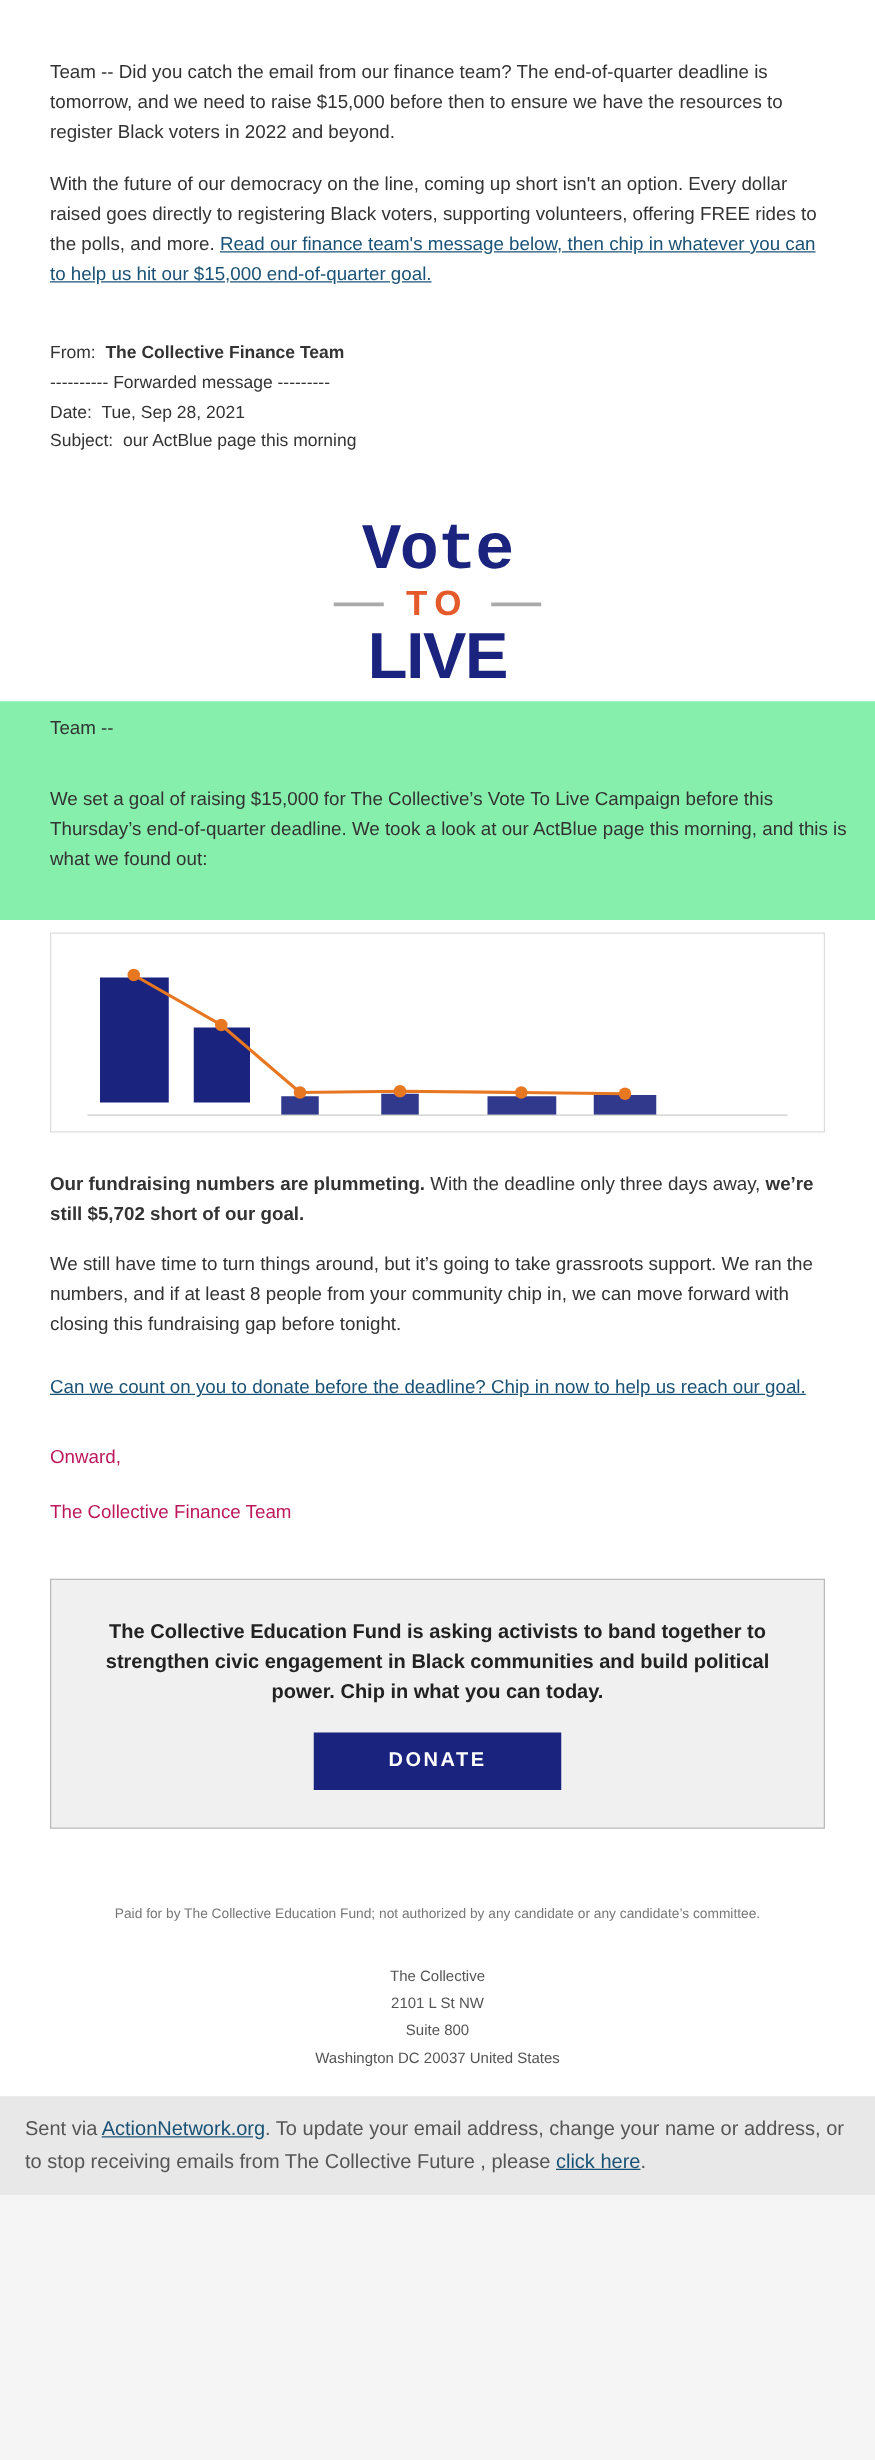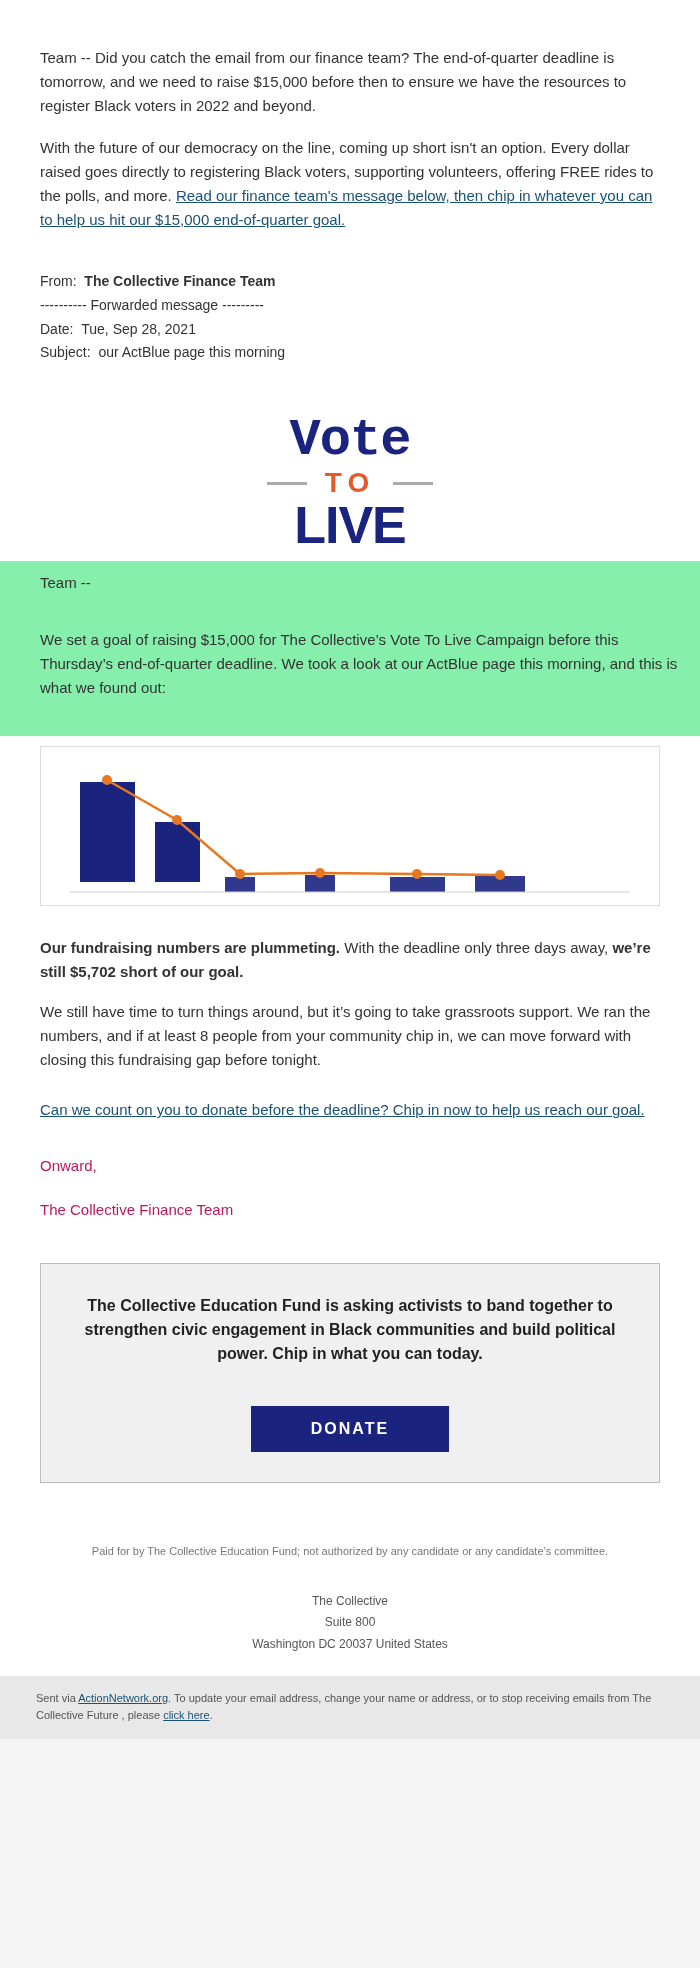--- a/index.html
+++ b/index.html
@@ -136,21 +136,21 @@
       border: 1px solid #bbb;
       padding: 30px 40px;
       text-align: center;
       background: #f0f0f0;
     }
     .donate-box p {
       font-size: 16px;
       font-weight: bold;
       color: #222;
       line-height: 1.5;
-      margin-bottom: 40px;
+      margin-bottom: 20px;
     }
     .donate-button {
       background: #1a237e;
       color: #fff;
       font-size: 16px;
       font-weight: bold;
       letter-spacing: 2px;
       padding: 14px 60px;
       border: none;
       cursor: pointer;
@@ -171,22 +171,22 @@
     .footer-address {
       font-size: 12px;
       color: #555;
       text-align: center;
       line-height: 1.8;
       padding: 0 60px 20px 60px;
       background: #fff;
     }
     .bottom-bar {
       background: #e8e8e8;
-      padding: 14px 36px;
-      font-size: 11px;
+      padding: 14px 20px;
+      font-size: 16px;
       color: #555;
       line-height: 1.6;
     }
     .bottom-bar a {
       color: #1a5276;
       text-decoration: underline;
     }
   </style>
 </head>
 <body>
@@ -281,20 +281,21 @@
   <div class="donate-box">
     <p>The Collective Education Fund is asking activists to band together to strengthen civic engagement in Black communities and build political power. Chip in what you can today.</p>
     <button class="donate-button">DONATE</button>
   </div>
 
   <div class="footer-section">
     <p>Paid for by The Collective Education Fund; not authorized by any candidate or any candidate’s committee.</p>
   </div>
   <div class="footer-address">
     <p>The Collective</p>
+    <p>2101 L St NW</p>
     <p>Suite 800</p>
     <p>Washington DC 20037 United States</p>
   </div>
 
   <div class="bottom-bar">
     <span>Sent via </span><a href="#">ActionNetwork.org</a><span>. To update your email address, change your name or address, or to stop receiving emails from The Collective Future , please </span><a href="#">click here</a><span>.</span>
   </div>
 
 </div>
 

